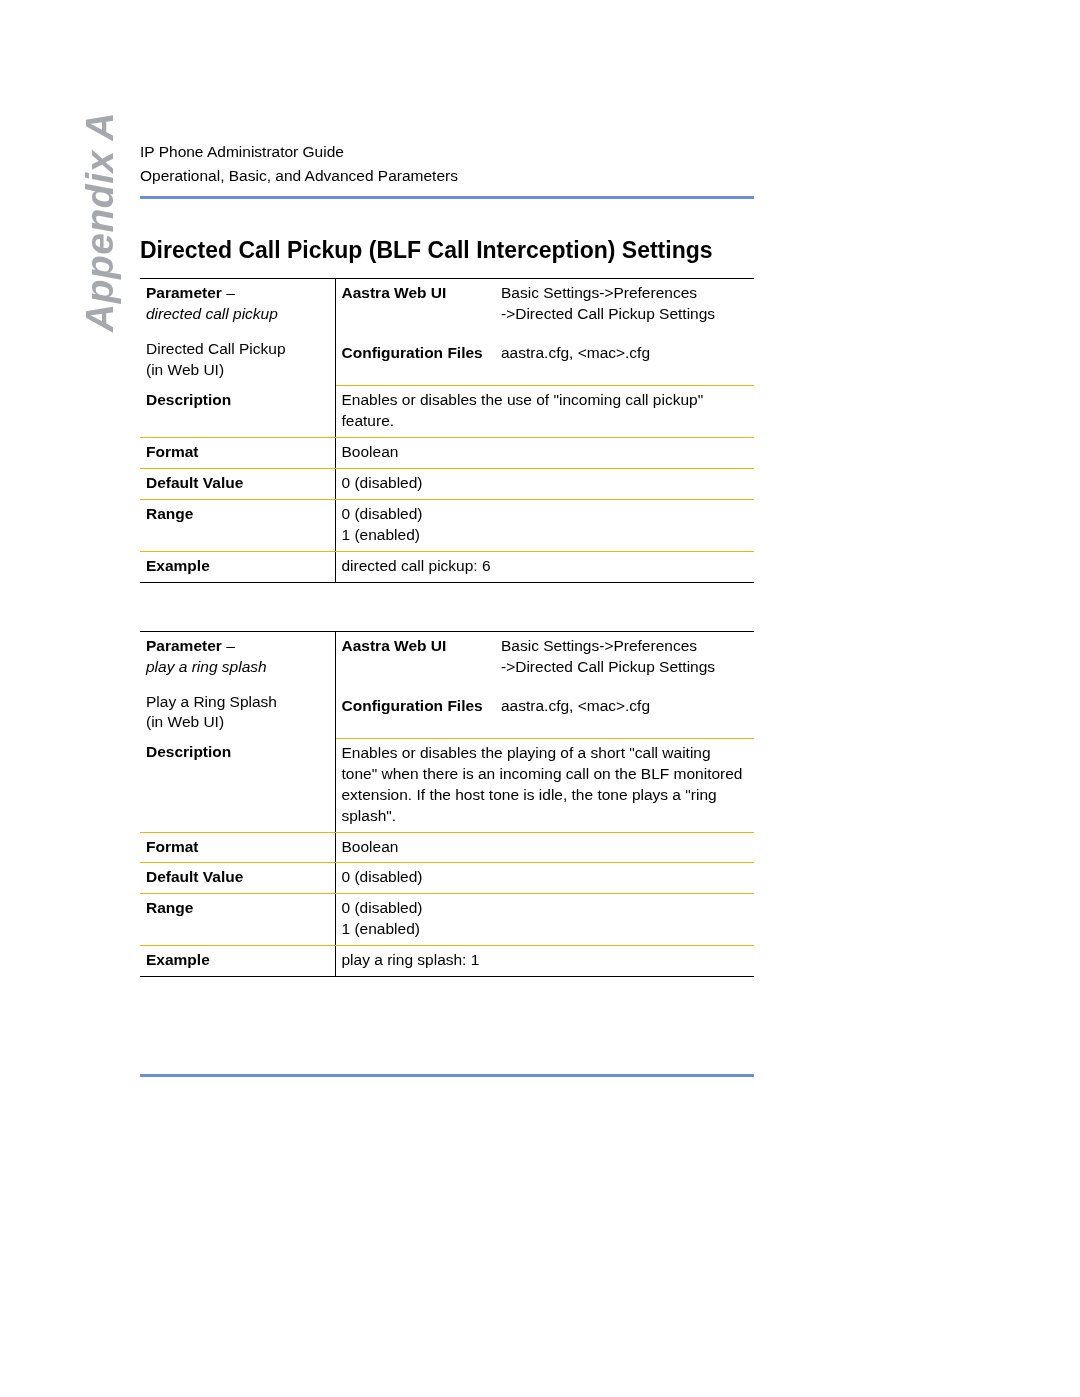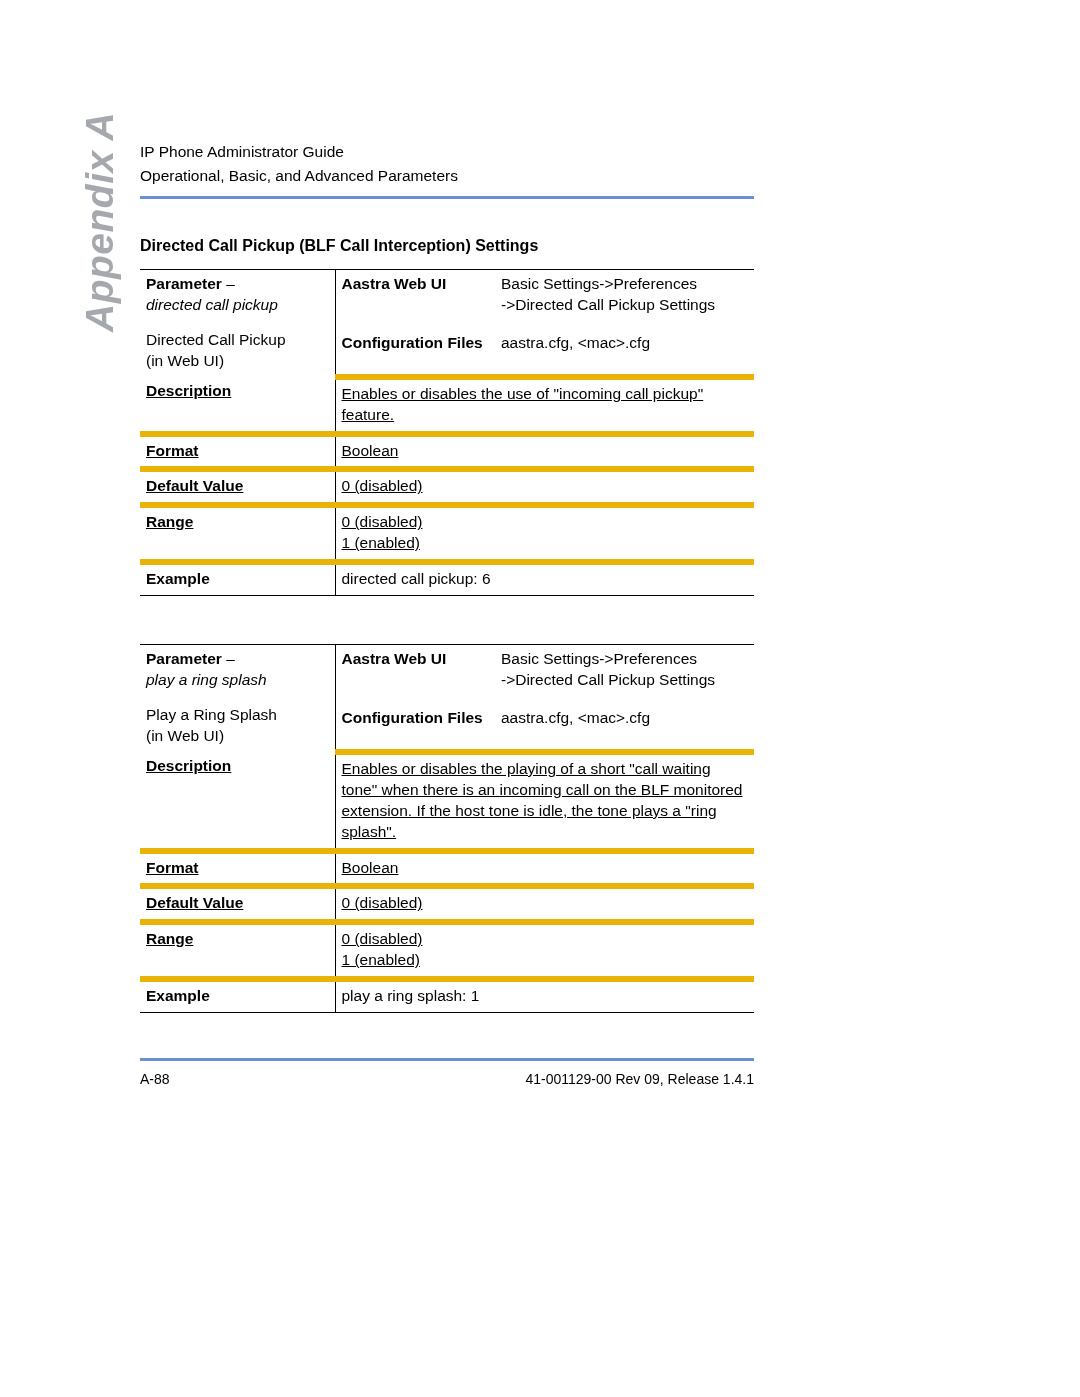--- a/index.html
+++ b/index.html
@@ -16,21 +16,21 @@
     box-sizing: border-box;
     padding: 140px 130px 0 140px;
   }
   .header-block { line-height: 1.55; }
   .header-rule {
     border: none;
     border-top: 3px solid #6b8fd4;
     margin: 8px 0 0 0;
   }
   .section-title {
-    font-size: 16px;
+    font-size: 23px;
     font-weight: bold;
     margin: 38px 0 14px 0;
   }
   .appendix-label {
     position: absolute;
     left: 78px;
     top: 332px;
     transform: rotate(-90deg);
     transform-origin: left top;
     font-size: 39px;
@@ -51,21 +51,21 @@
   table.param col.c3 { width: auto; }
 
   table.param td {
     padding: 4px 6px 5px 6px;
     vertical-align: top;
     line-height: 1.35;
     margin-left: 21px;
   }
   
   tr.top td { border-top: 1.5px solid #000; }
-  tr.rule td { border-bottom: 6px solid #eab308; text-decoration: underline; }
+  tr.rule td { border-bottom: 1px solid #eab308; }
   tr.heavy-bottom td { border-bottom: 1.5px solid #000; }
   
   td.c1 { border-right: 1px solid #000; }
 
   .b { font-weight: bold; }
   .i { font-style: italic; }
 
   .footer {
     position: absolute;
     left: 140px;
@@ -205,19 +205,15 @@
     </tr>
     <tr class="heavy-bottom">
       <td class="c1 b">Example</td>
       <td colspan="2">play a ring splash: 1</td>
     </tr>
   </tbody>
     </table>
 
   <div class="footer">
     <hr class="footer-rule">
-    <div class="footer-row">
-      <span>A-88</span>
-      <span>41-001129-00 Rev 09, Release 1.4.1</span>
-    </div>
   </div>
 
 </div>
 
 </body></html>

